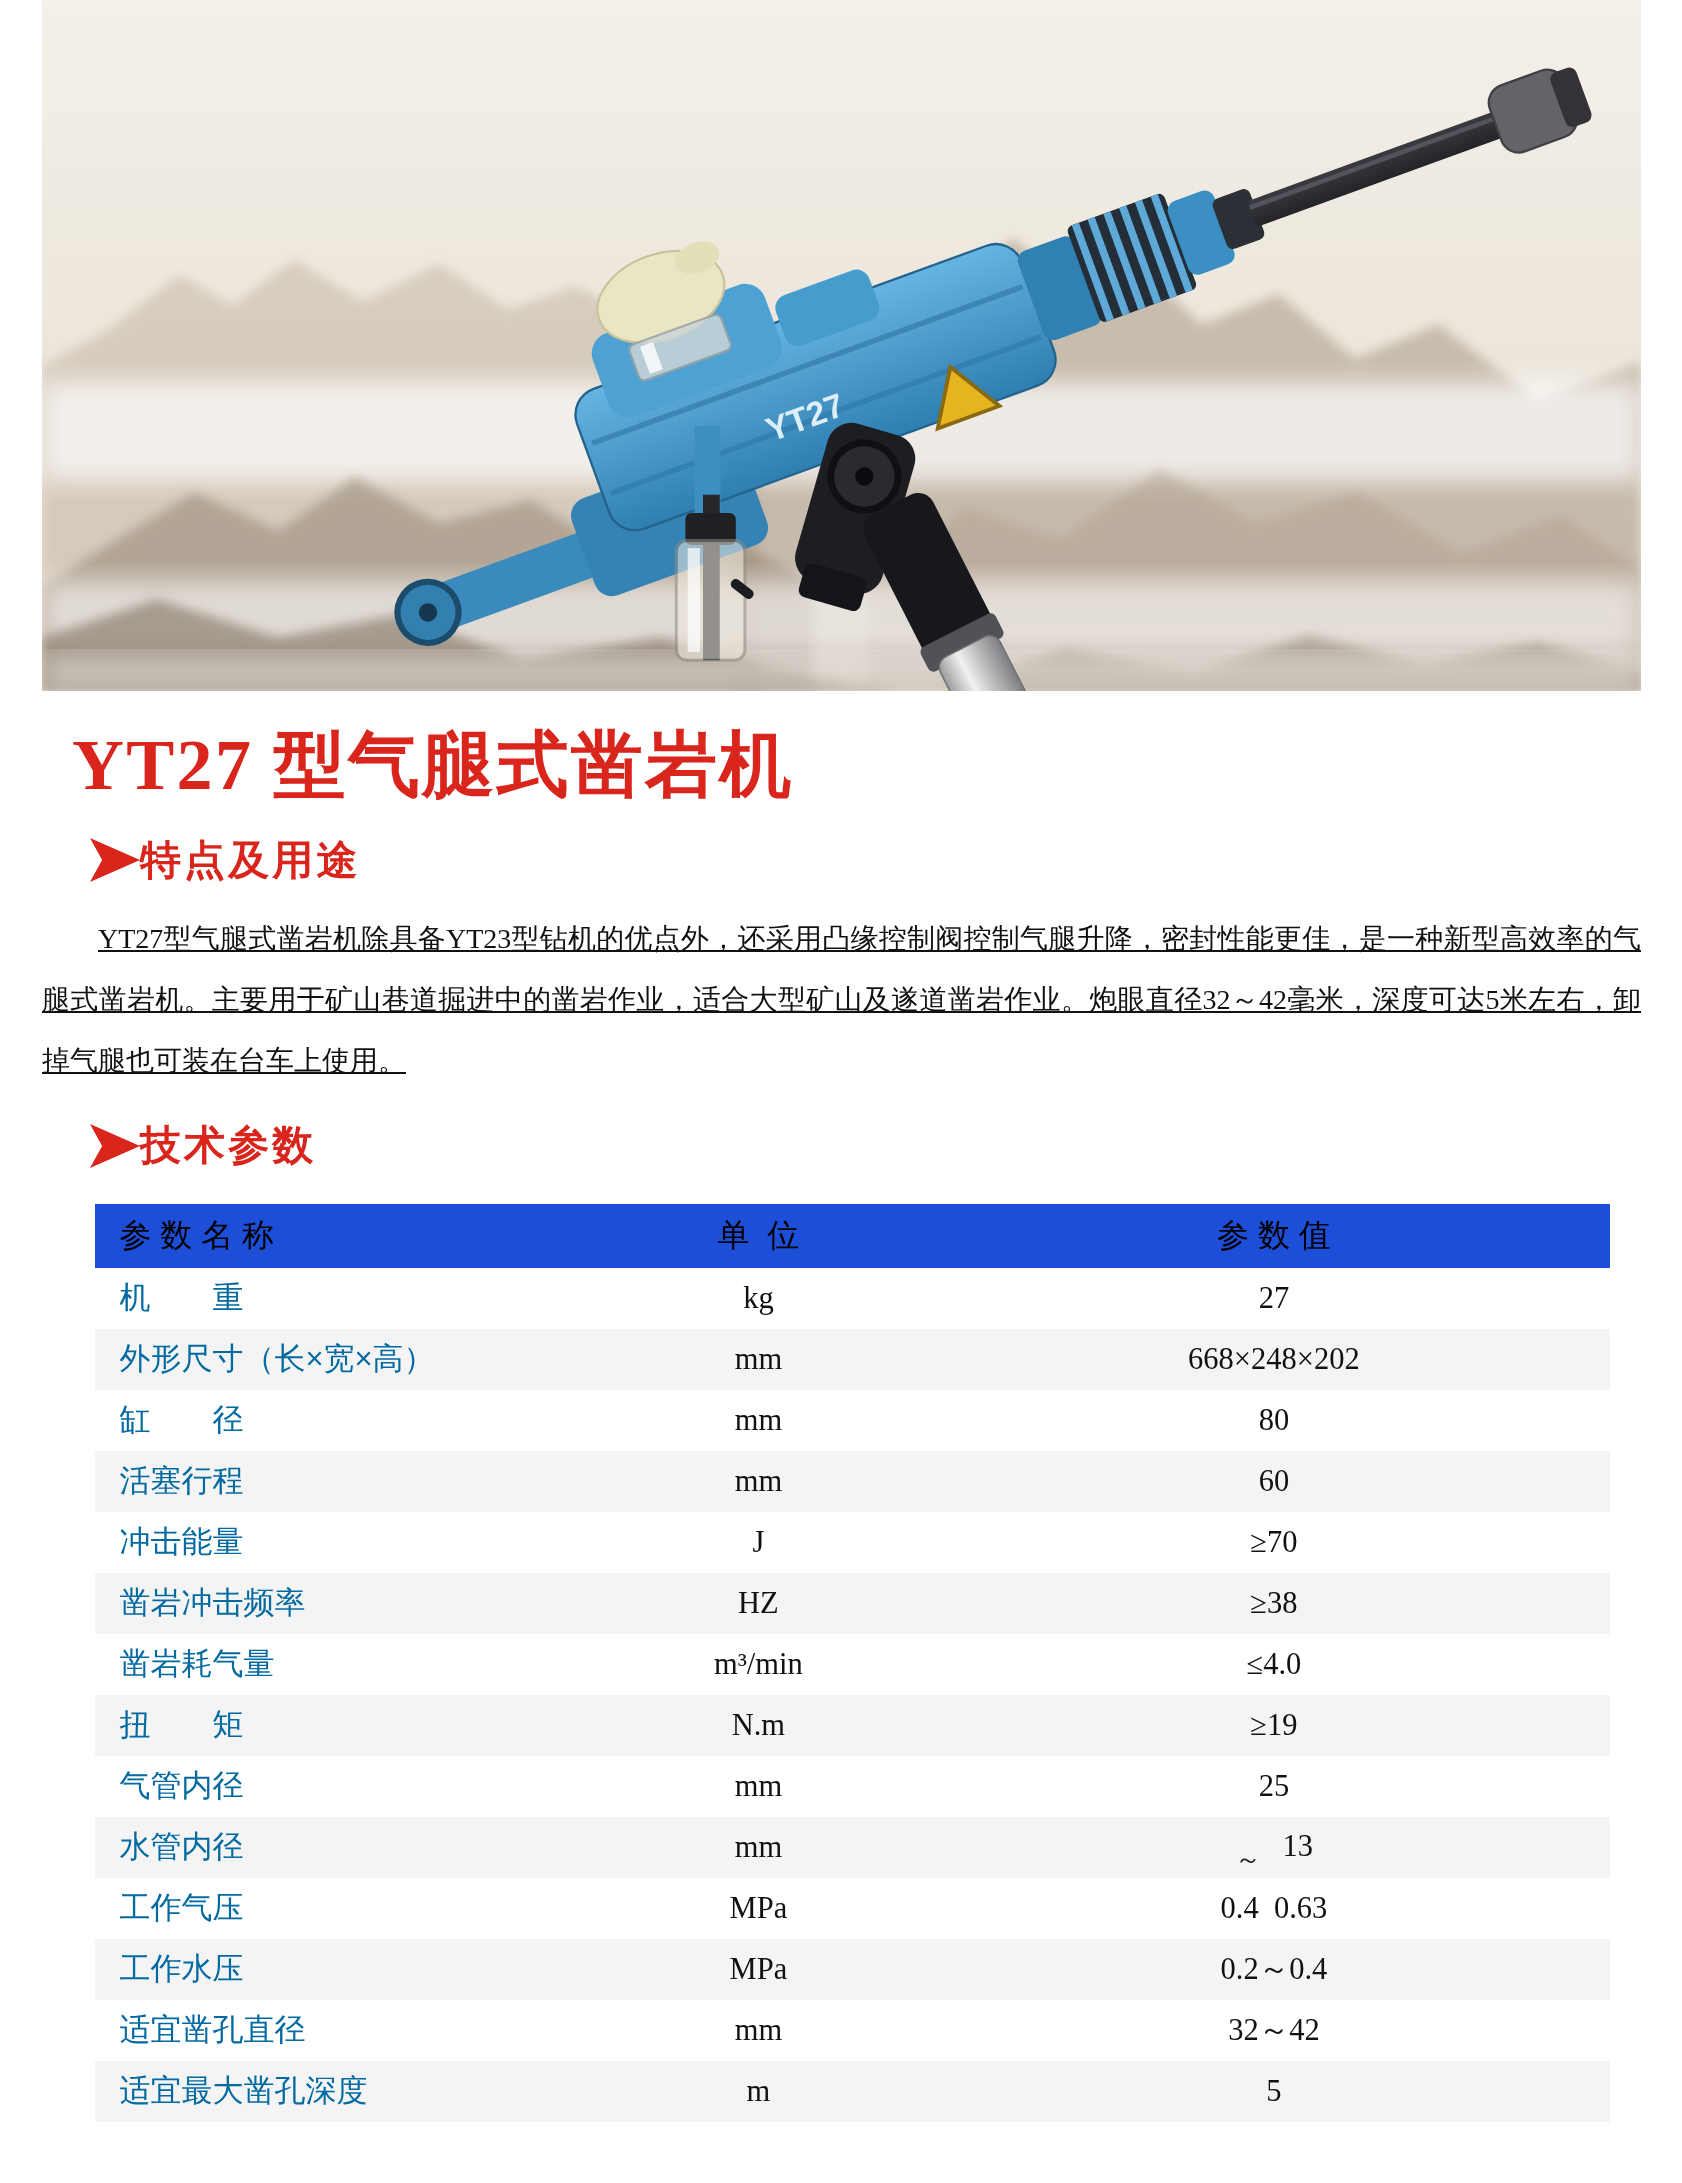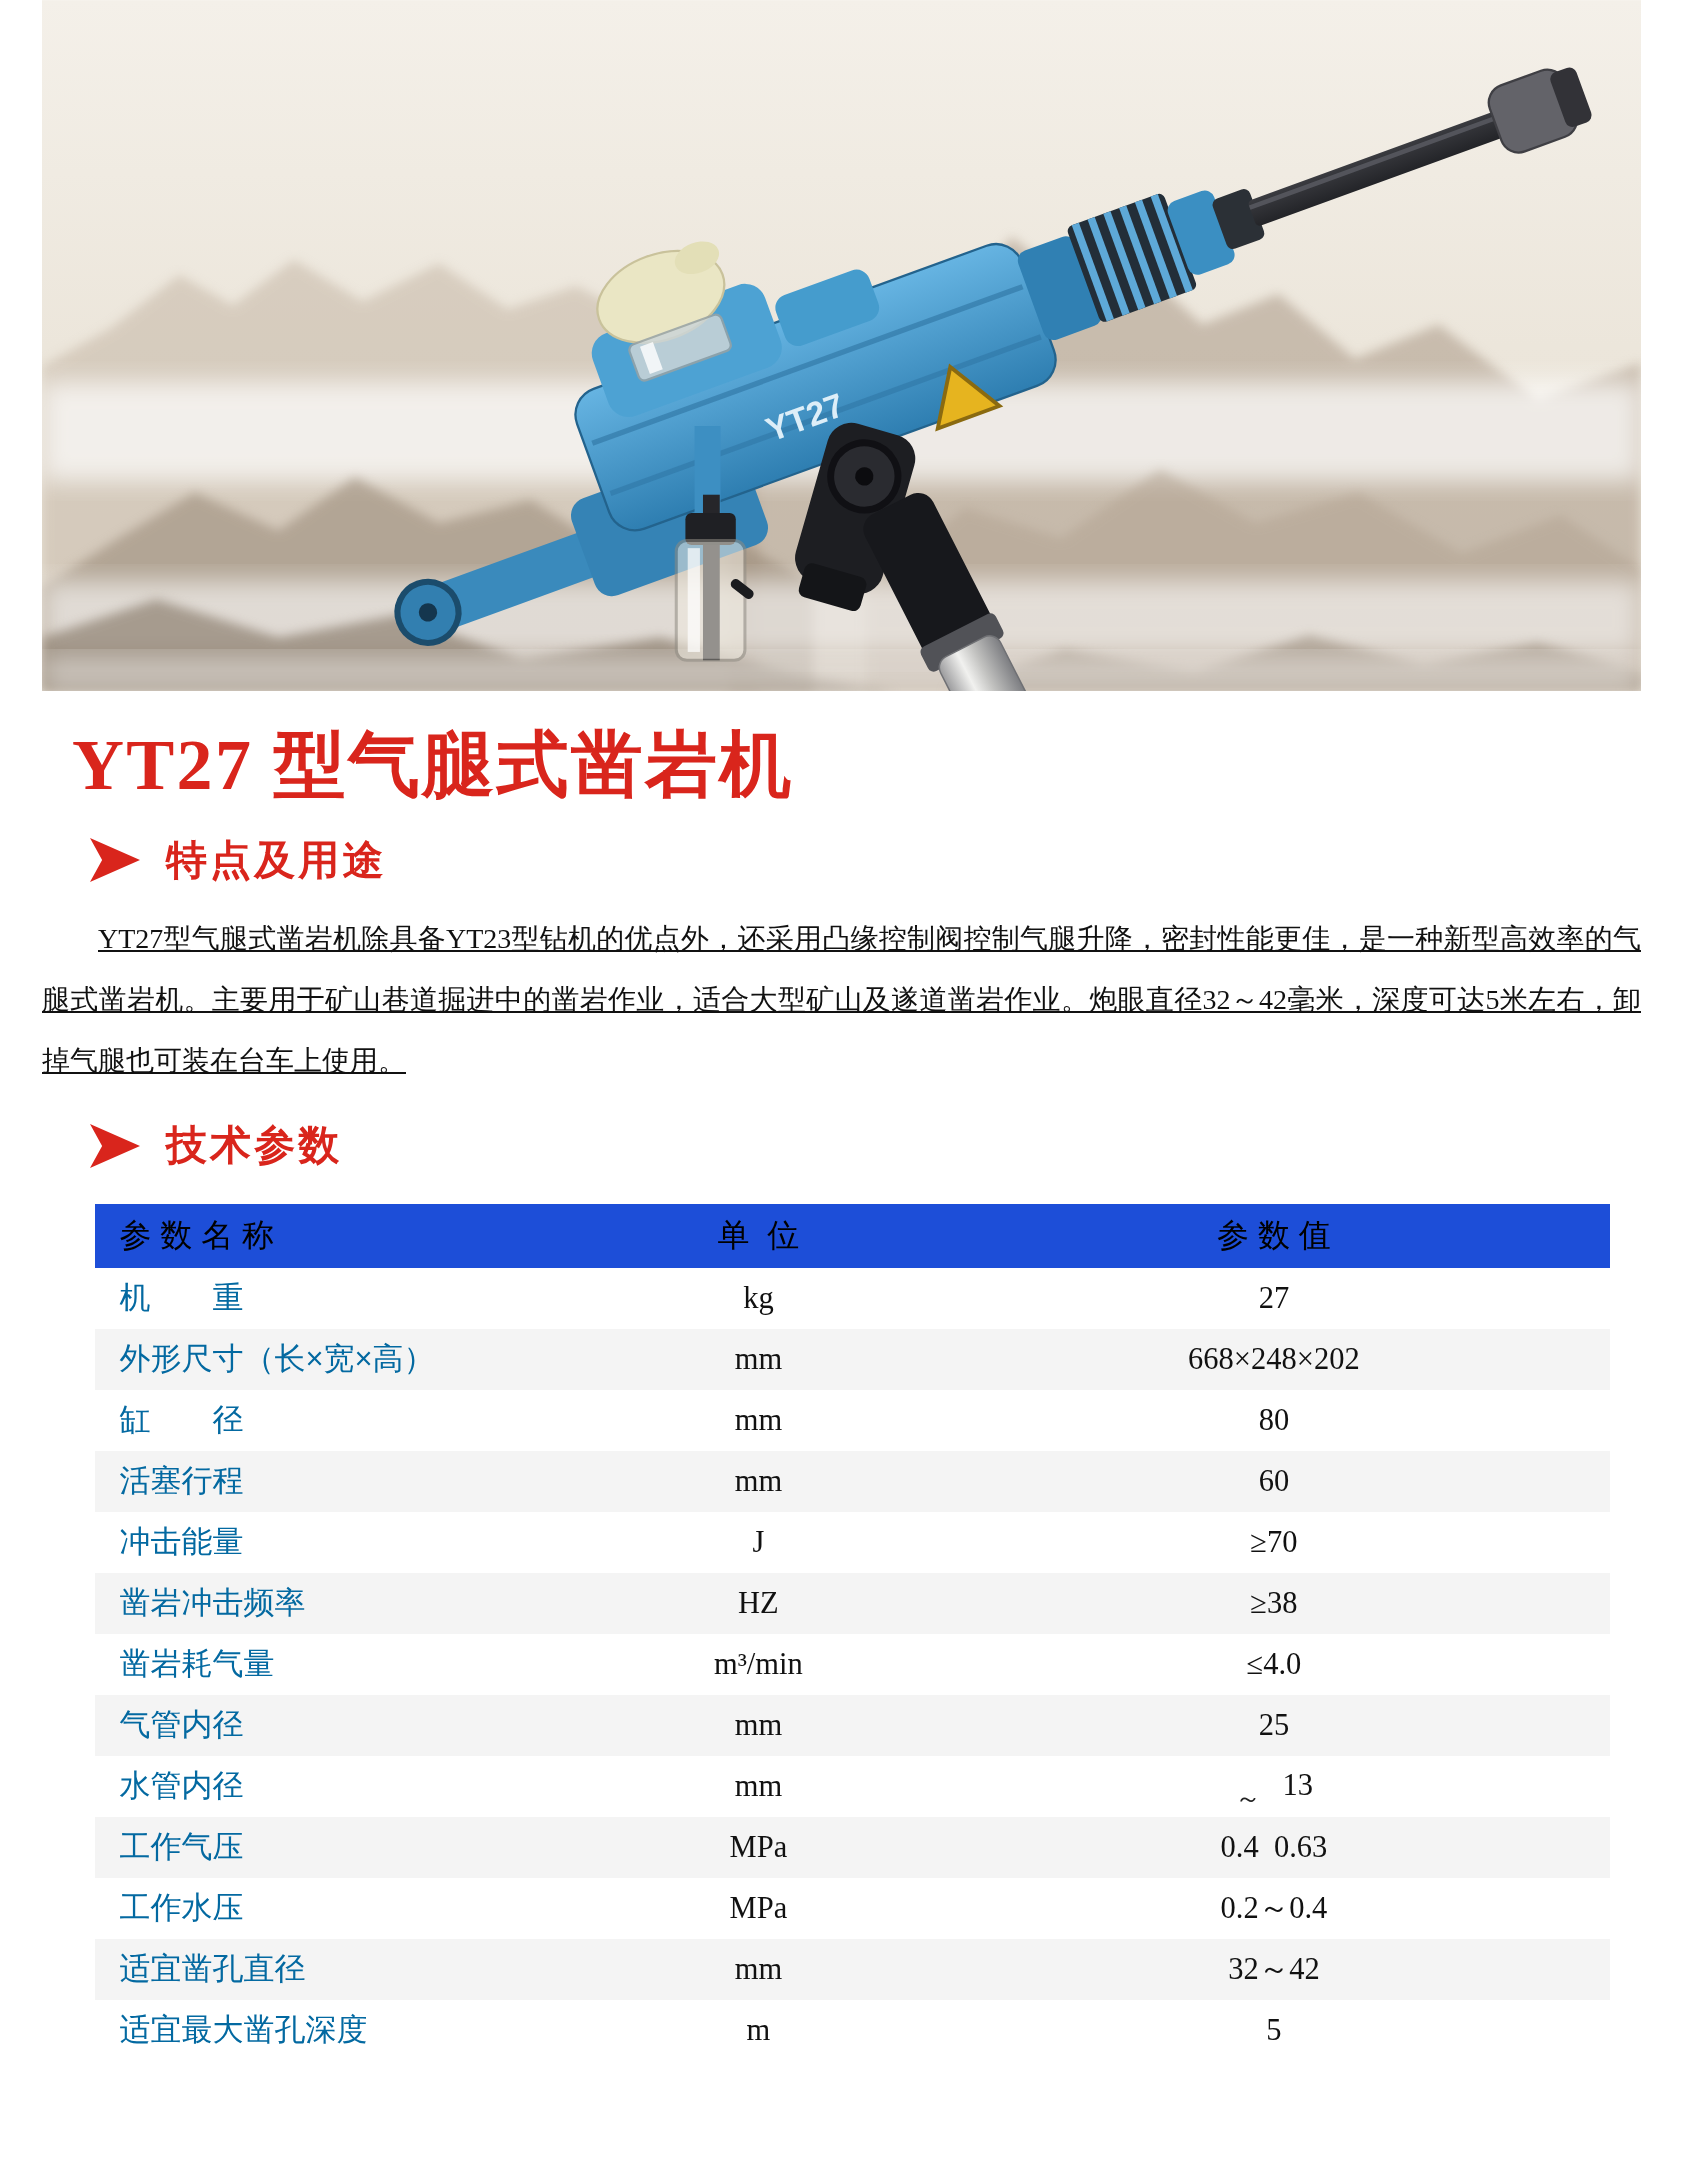--- a/index.html
+++ b/index.html
@@ -5,21 +5,21 @@
   html,body{margin:0;padding:0;background:#ffffff;}
   .page{position:relative;width:1683px;height:2183px;background:#ffffff;overflow:hidden;
         font-family:"Liberation Sans","DejaVu Sans",sans-serif;}
   
   .hero{margin:23px 42px 0 42px;width:1599px;height:691px;display:block;}
   .hero svg{display:block;width:1599px;height:691px;}
   
   h1.title{margin:35px 0 0 72px;font-size:72px;line-height:1.1;letter-spacing:2.3px;
            font-family:"Liberation Serif","DejaVu Serif",serif;font-weight:bold;color:#d9251c;}
   
-  .section-header{display:flex;align-items:center;gap:26px;margin:27.5px 0 0 90px;}
+  .section-header{display:flex;align-items:center;margin:27.5px 0 0 90px;}
   .section-header .arrow{display:inline-flex;flex:0 0 auto;}
   .section-header h2{margin:0;font-size:41px;font-weight:bold;color:#d9251c;
                      font-family:"Liberation Sans","DejaVu Sans",sans-serif;letter-spacing:3.1px;}
   
   p.desc{margin:20px 42px 0 42px;width:1599px;font-size:28px;line-height:61px;color:#111;
          text-align:justify;text-indent:2em;
          font-family:"Liberation Serif","DejaVu Serif",serif;text-decoration:underline;}
   
   table.specs{margin:30.5px 0 0 95px;width:1515px;border-collapse:collapse;table-layout:fixed;}
   table.specs th,table.specs td{white-space:pre;vertical-align:middle;border:none;}
@@ -213,20 +213,25 @@
           <td class="c-name">凿岩冲击频率</td>
           <td class="c-unit">HZ</td>
           <td class="c-value">≥38</td>
         </tr>
         <tr>
           <td class="c-name">凿岩耗气量</td>
           <td class="c-unit">m³/min</td>
           <td class="c-value">≤4.0</td>
         </tr>
         <tr>
+          <td class="c-name">扭　　矩</td>
+          <td class="c-unit">N.m</td>
+          <td class="c-value">≥19</td>
+        </tr>
+        <tr>
           <td class="c-name">气管内径</td>
           <td class="c-unit">mm</td>
           <td class="c-value">25</td>
         </tr>
         <tr>
           <td class="c-name">水管内径</td>
           <td class="c-unit">mm</td>
           <td class="c-value"><span class="tilde-prefix">～</span>13</td>
         </tr>
         <tr>

